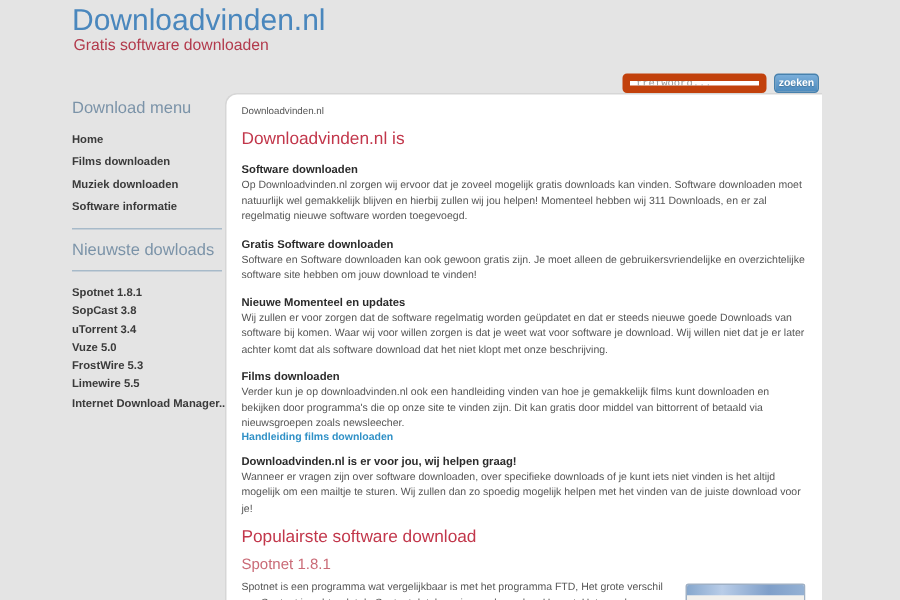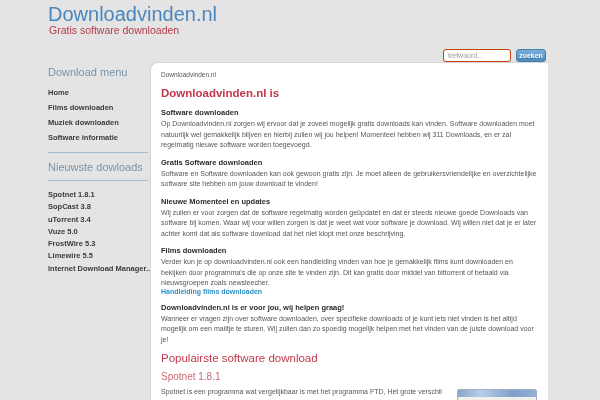--- a/index.html
+++ b/index.html
@@ -11,40 +11,40 @@
     position:relative;
   }
   .wrap { position:absolute; left:48px; top:0; width:500px; height:400px; }
 
   
   .site-title { position:absolute; left:0; top:3px; font-size:20px; font-weight:normal; color:#4a87bd; letter-spacing:0; }
   .tagline { position:absolute; left:1px; top:24px; font-size:10.5px; color:#b23a4c; }
 
   
   .search-area { position:absolute; top:49px; right:2px; display:flex; gap:5px; align-items:center; }
-  .search-input { width:68px; height:13px; font-size:7px; padding:0 4px; border:1px solid #c2410c; border-radius:3px; background:#fff; color:#444; font-family:Liberation Sans, sans-serif; outline:none; }
+  .search-input { width:96px; height:13px; font-size:7px; padding:0 4px; border:5px solid #c2410c; border-radius:3px; background:#fff; color:#444; font-family:Liberation Mono, monospace; outline:none; }
   .search-input::placeholder { color:#9a9a9a; }
   .search-btn { width:30px; height:13px; font-size:7px; font-weight:bold; color:#fff; background:linear-gradient(#7aaeda,#4d8bbe); border:1px solid #4781ad; border-radius:3px; font-family:"Liberation Sans",sans-serif; cursor:pointer; text-shadow:0 1px 1px rgba(0,0,0,.25); }
 
   
   .sidebar { position:absolute; left:0; top:66px; width:100px; }
   .sb-title { font-size:11px; font-weight:normal; color:#7b93a8; margin-bottom:7px; }
   .sb-list { list-style:none; }
   .sb-list li { font-size:7.5px; font-weight:bold; color:#3a3a3a; line-height:15px; cursor:pointer; white-space:nowrap; }
   .sb-section.dense .sb-list li { line-height:12.3px; }
   .sb-divider { border:none; border-top:1px solid #a7bac9; margin:7px 0 8px 0; }
 
   
   .panel {
     position:absolute; left:102px; top:62px; width:398px; height:360px;
     background:#fff; border:1px solid #d6d6d6; border-right:none; border-bottom:none;
     border-radius:8px 0 0 0; padding:8px 11px 0 10px; overflow:hidden;
   }
   .breadcrumb { font-size:6.5px; color:#555; margin-bottom:9px; cursor:pointer; }
-  .page-heading { font-size:11.5px; font-weight:bold; color:#c2374b; margin-bottom:9px; }
+  .page-heading { font-size:11.5px; font-weight:normal; color:#c2374b; margin-bottom:9px; }
   .sec-h { font-size:7.5px; font-weight:bold; color:#2b2b2b; margin-bottom:2px; }
   .sec-p { font-size:7px; color:#565656; line-height:1.5; margin-bottom:7px; }
   .lnk { color:#2f90c6; cursor:pointer; text-decoration:none; }
   .sec-link { display:block; font-size:7px; font-weight:bold; margin:-4px 0 8px 0; }
   .popular-heading { font-size:11.5px; font-weight:normal; color:#c2374b; margin:4px 0 7px 0; }
   .item-title { font-size:10px; font-weight:normal; color:#ca6b77; margin-bottom:5px; }
   .spot-wrap { overflow:hidden; }
   .spot-text { font-size:7px; color:#565656; line-height:1.5; margin-bottom:3px; }
 
   

